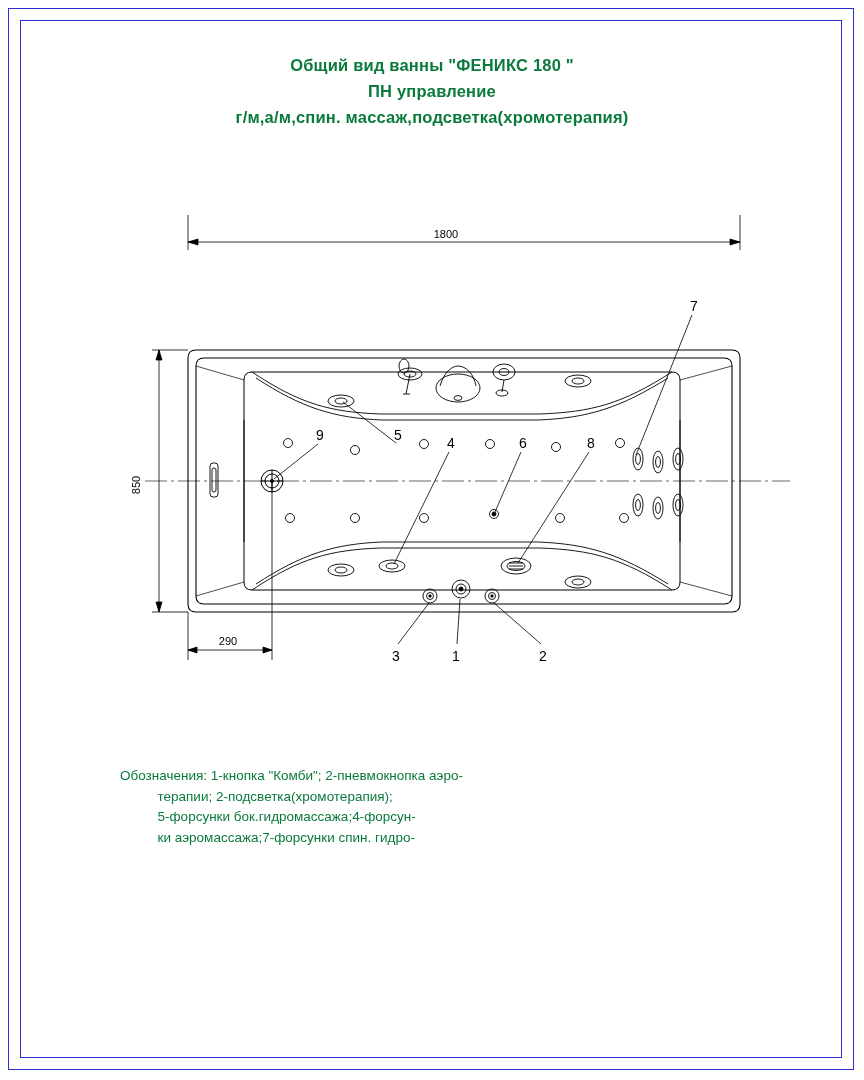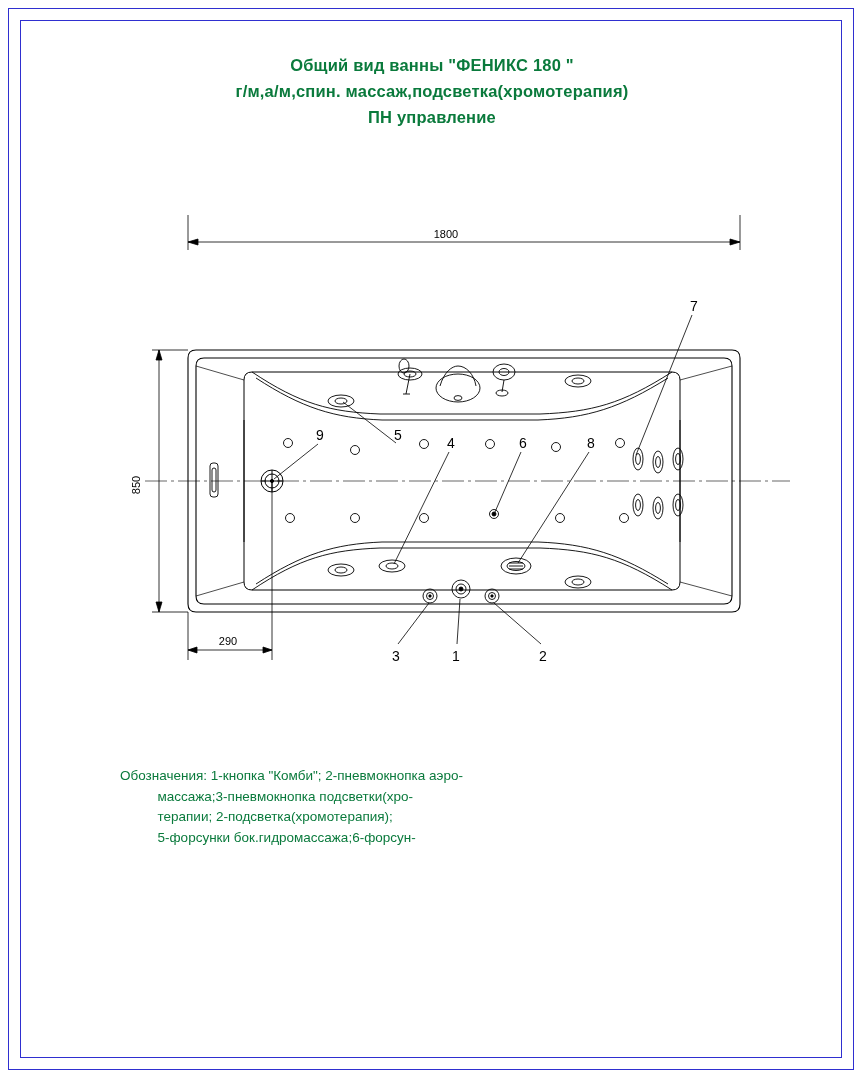--- a/index.html
+++ b/index.html
@@ -77,22 +77,22 @@
 </head>
 <body>
 
 <div id="sheet">
 
   <div class="outer-border"></div>
   <div class="inner-border"></div>
 
   <div class="title-block">
     <span class="title-line">Общий вид ванны "ФЕНИКС 180 "</span>
+    <span class="title-line">ПН управление</span>
     <span class="title-line">г/м,а/м,спин. массаж,подсветка(хромотерапия)</span>
-    <span class="title-line">ПН управление</span>
   </div>
 
   <svg class="dwg" viewBox="0 0 864 1080">
 
     <g stroke="#000" stroke-width="0.8" fill="none">
       <line x1="188" y1="215" x2="188" y2="250"></line>
       <line x1="740" y1="215" x2="740" y2="250"></line>
       <line x1="188" y1="242" x2="740" y2="242"></line>
       <path d="M188,242 L198,239 L198,245 Z" fill="#000"></path>
       <path d="M740,242 L730,239 L730,245 Z" fill="#000"></path>
@@ -274,18 +274,18 @@
     <text class="callout" x="591" y="448" text-anchor="middle">8</text>
     <text class="callout" x="694" y="311" text-anchor="middle">7</text>
     <text class="callout" x="396" y="661" text-anchor="middle">3</text>
     <text class="callout" x="456" y="661" text-anchor="middle">1</text>
     <text class="callout" x="543" y="661" text-anchor="middle">2</text>
 
   </svg>
 
   <div class="legend">
     <span class="legend-line first">Обозначения: 1-кнопка "Комби"; 2-пневмокнопка аэро-</span>
-    <span class="legend-line">          массажа;3-пневмокнопка подсветки(хро-</span>
     <span class="legend-line">          терапии; 2-подсветка(хромотерапия);</span>
-    <span class="legend-line">          5-форсунки бок.гидромассажа;6-форсун-</span>
+    <span class="legend-line">          5-форсунки бок.гидромассажа;4-форсун-</span>
+    <span class="legend-line">          ки аэромассажа;7-форсунки спин. гидро-</span>
   </div>
 
 </div>
 
 </body></html>

